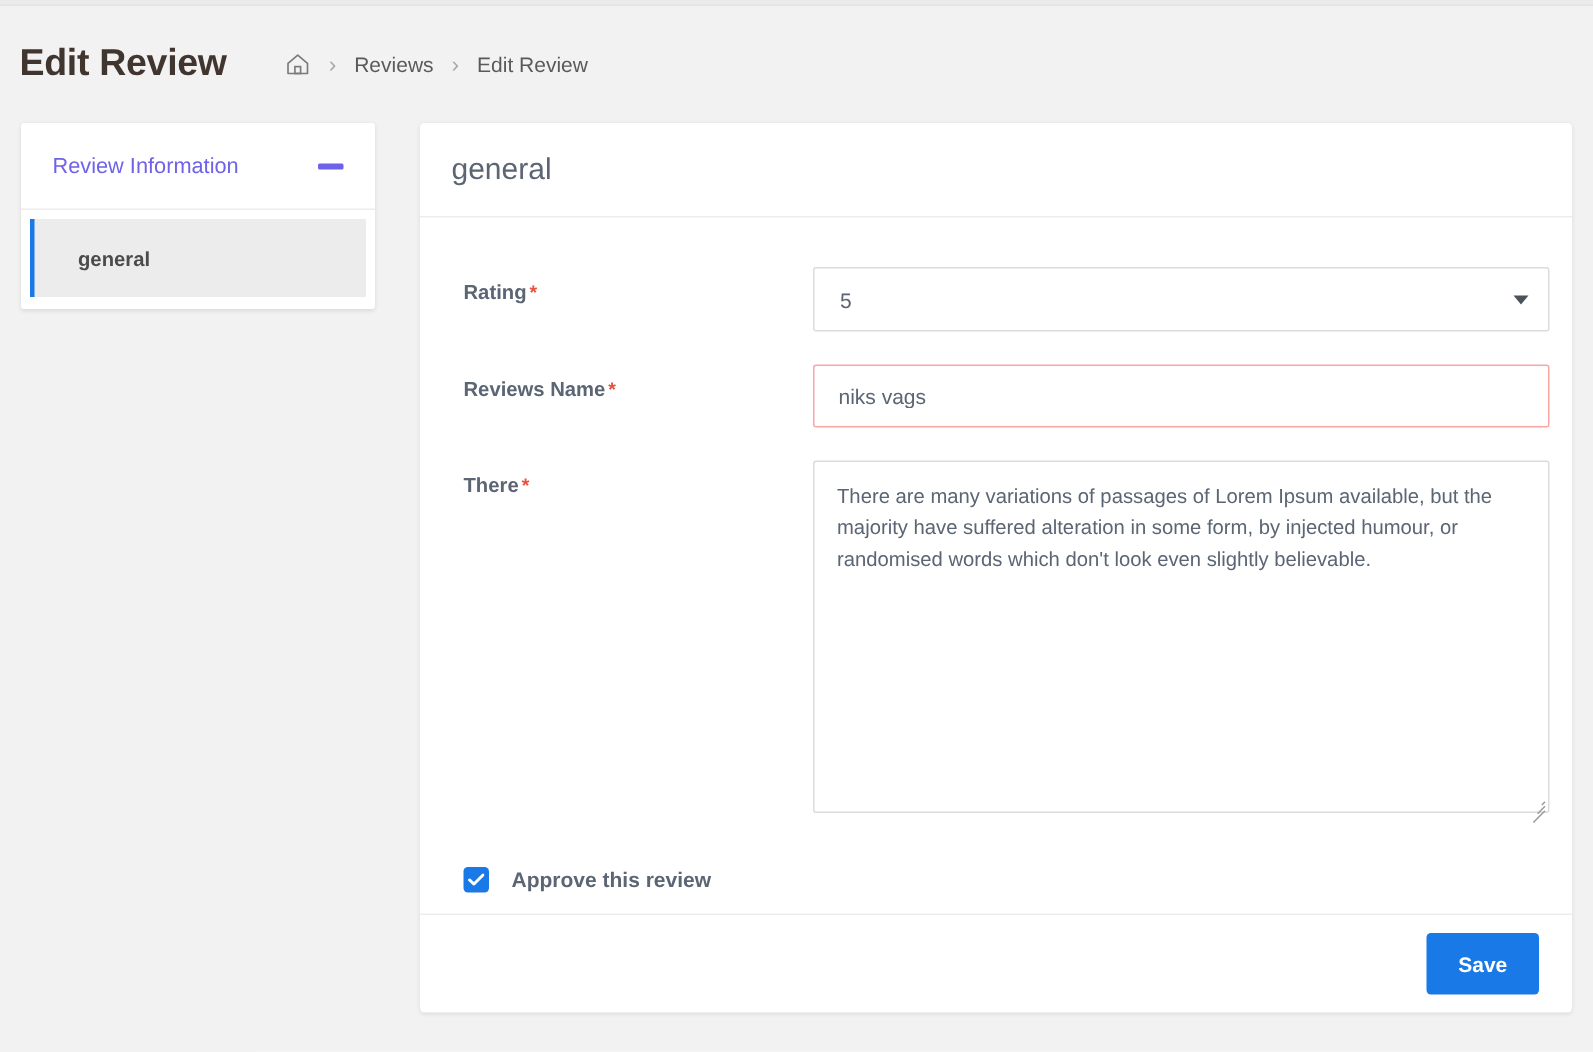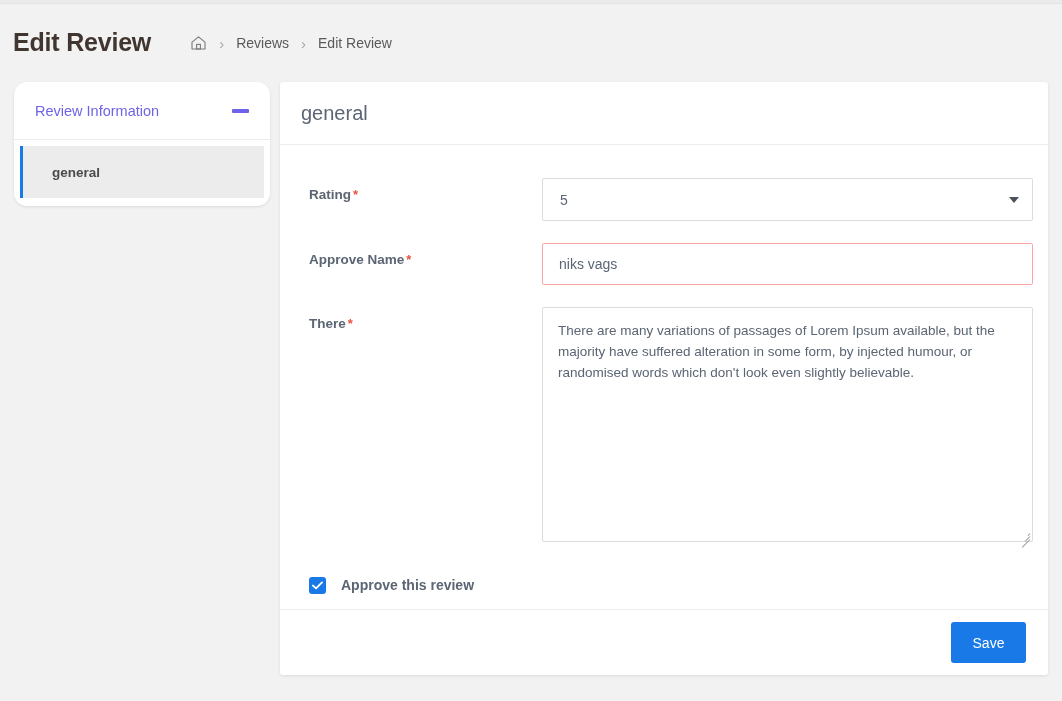--- a/index.html
+++ b/index.html
@@ -51,23 +51,23 @@
     font-size: 15px;
     line-height: 1;
   }
   .crumb-link { color: #5a5a5a; text-decoration: none; }
   .crumb-current { color: #5a5a5a; }
 
   
   .side-card {
     position: absolute;
     top: 82px; left: 14px;
-    width: 256px;
-    background: #ffffff;
-    border-radius: 13px;
+    width: 236px;
+    background: #ffffff;
+    border-radius: 2px;
     box-shadow: 0 1px 3px rgba(0,0,0,0.10);
     overflow: hidden;
   }
   .side-head {
     height: 58px;
     display: flex; align-items: center; justify-content: space-between;
     padding: 0 21px 0 21px;
     border-bottom: 1px solid #ececec;
     cursor: pointer;
   }
@@ -231,21 +231,21 @@
     display: flex; align-items: center; justify-content: flex-end;
     padding-right: 22px;
   }
   .save-btn {
     background: #1979e6;
     color: #ffffff;
     border: none;
     border-radius: 3px;
     width: 75px; height: 41px;
     font-size: 14px;
-    font-weight: normal;
+    font-weight: bold;
     font-family: "Liberation Sans", sans-serif;
     cursor: pointer;
   }
 </style>
 </head>
 <body>
 
 <div class="page">
 
   <div class="topstrip"></div>
@@ -296,21 +296,21 @@
             <div class="sel-box">
               <span>5</span>
             </div>
             <span class="sel-arrow"></span>
           </div>
         </div>
       </div>
 
       <div class="field-row">
         <div class="field-label">
-          <span>Approve Name</span><span class="req">*</span>
+          <span>Reviews Name</span><span class="req">*</span>
         </div>
         <div class="field-control">
           <input class="text-input" type="text" value="niks vags" style="">
         </div>
       </div>
 
       <div class="field-row">
         <div class="field-label">
           <span>There</span><span class="req">*</span>
         </div>

